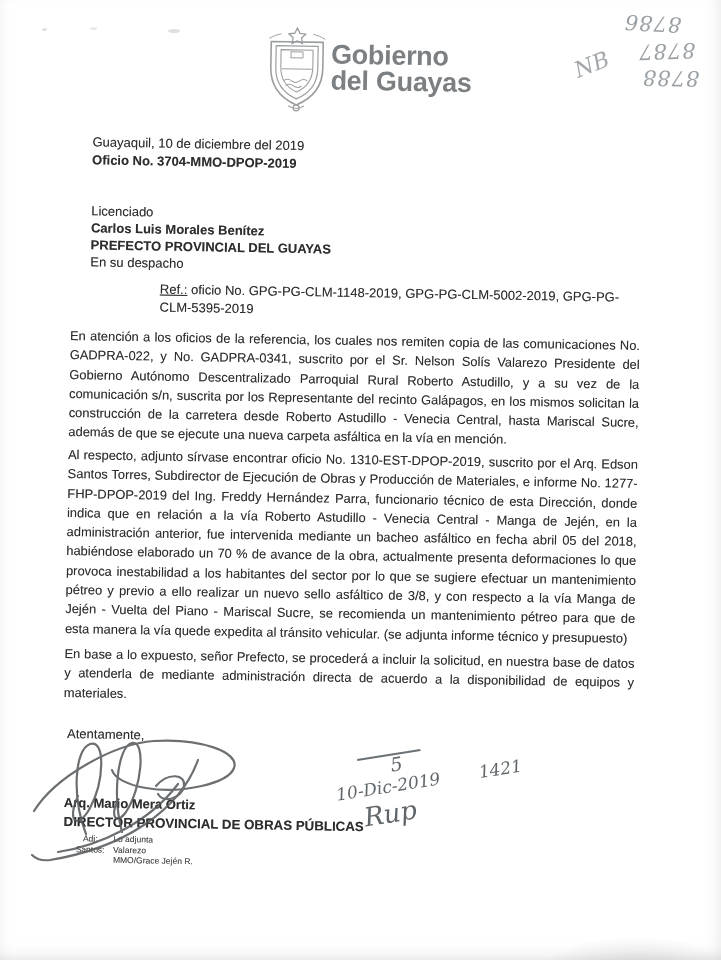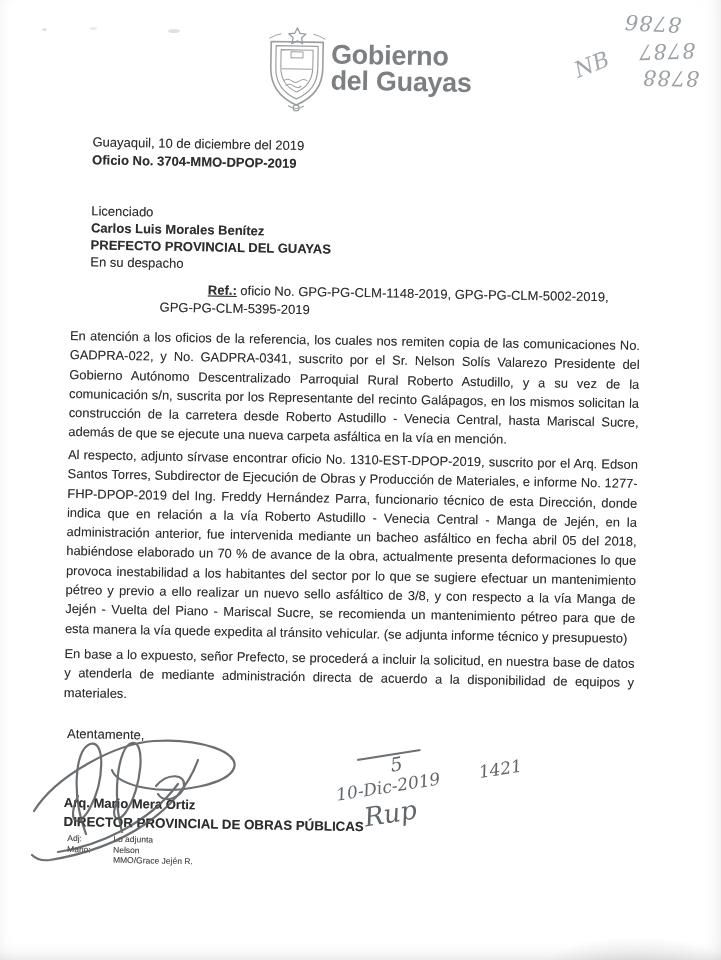--- a/index.html
+++ b/index.html
@@ -25,31 +25,31 @@
   .crest{position:absolute;left:256px;top:26px;}
   .wordmark{position:absolute;left:332px;top:42px;font-weight:bold;
     font-size:27px;line-height:26px;color:#7d8083;letter-spacing:-.3px;}
   
   .block{position:absolute;font-size:13px;line-height:17px;
     text-shadow:0 0 .5px rgba(70,70,70,.45);}
   .b{font-weight:bold;}
   .meta{left:95px;top:138px;line-height:18px;}
   .recipient{left:95px;top:207px;}
   .ref{left:165px;top:284px;width:462px;line-height:18px;}
-  .ref .lbl{font-weight:bold;text-decoration:underline;margin-left:48px;}
+  .ref .lbl{font-weight:normal;text-decoration:underline;}
   .para{left:76px;width:570px;font-size:12.9px;line-height:19.3px;text-align:justify;}
   .p1{top:331px;}
   .p2{top:450px;}
   .p3{top:649px;}
   .closing{left:80px;top:730px;}
   .sig-name{left:78px;top:799px;font-weight:bold;}
   .sig-pos{left:78px;top:818px;font-weight:bold;font-size:13.3px;}
   .footer{left:82px;top:838px;font-size:8.5px;line-height:10.5px;color:#474747;}
   .footer .frow{display:flex;}
-  .footer .flbl{width:46px;}
+  .footer .flbl{width:46px;text-align:center;}
   
   .hand{font-family:"DejaVu Serif",serif;font-style:italic;color:#878c90;}
   .corner-nums{position:absolute;right:26px;top:10px;text-align:center;
     font-size:21px;line-height:27px;letter-spacing:1px;color:#9aa0a4;}
   .corner-nums span{display:block;}
   .cn0{transform:rotate(183deg) translateX(14px);}
   .cn1{transform:rotate(178deg);}
   .cn2{transform:rotate(181deg) translateX(-4px);}
   .corner-initials{position:absolute;right:112px;top:52px;font-size:22px;
     color:#a2a7ab;transform:rotate(-22deg);}
@@ -121,22 +121,22 @@
     <div class="block closing">Atentamente,</div>
     <div class="block sig-name">Arq. Mario Mera Ortiz</div>
     <div class="block sig-pos">DIRECTOR PROVINCIAL DE OBRAS PÚBLICAS</div>
 
     <div class="block footer">
       <div class="frow">
         <span class="flbl">Adj:</span>
         <span>Lo adjunta</span>
       </div>
       <div class="frow">
-        <span class="flbl">Mario:</span>
-        <span>Nelson</span>
+        <span class="flbl">Santos:</span>
+        <span>Valarezo</span>
       </div>
       <div class="frow">
         <span class="flbl"></span>
         <span>MMO/Grace Jején R.</span>
       </div>
     </div>
 
   </div>
 
   <svg class="sigsvg" width="230" height="150" viewBox="0 0 230 150">

